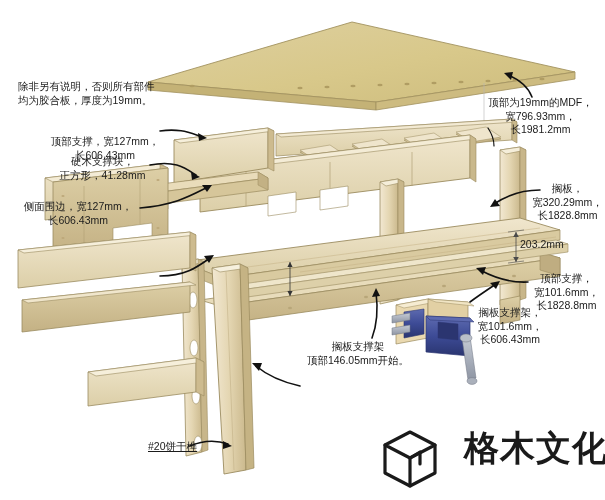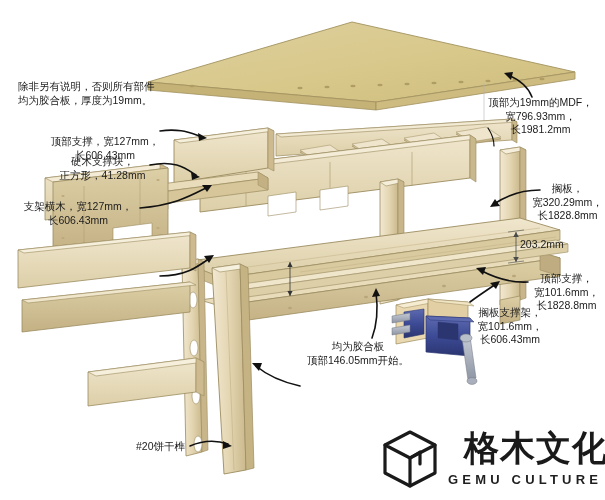--- a/index.html
+++ b/index.html
@@ -323,21 +323,21 @@
 
   <div class="anno l" style="left:18px;top:80px;width:175px;">除非另有说明，否则所有部件
 均为胶合板，厚度为19mm。</div>
 
   <div class="anno c" style="left:40px;top:122px;width:130px;margin-top:13px;">顶部支撑，宽127mm，
 长606.43mm</div>
 
   <div class="anno c" style="left:40px;top:155px;width:125px;">硬木支撑块，
 正方形，41.28mm</div>
 
-  <div class="anno c" style="left:8px;top:200px;width:140px;">支架横木，宽127mm，
+  <div class="anno c" style="left:8px;top:200px;width:140px;">侧面围边，宽127mm，
 长606.43mm</div>
 
 
   <div class="anno c" style="left:478px;top:96px;width:125px;">顶部为19mm的MDF，
 宽796.93mm，
 长1981.2mm</div>
 
   <div class="anno c" style="left:530px;top:182px;width:75px;">搁板，
 宽320.29mm，
 长1828.8mm</div>
@@ -345,32 +345,31 @@
   <div class="anno l" style="left:520px;top:238px;width:70px;">203.2mm</div>
 
   <div class="anno c" style="left:528px;top:272px;width:77px;">顶部支撑，
 宽101.6mm，
 长1828.8mm</div>
 
   <div class="anno c" style="left:462px;top:306px;width:96px;">搁板支撑架，
 宽101.6mm，
 长606.43mm</div>
 
-  <div class="anno c" style="left:290px;top:340px;width:136px;">均为胶合板
+  <div class="anno c" style="left:290px;top:340px;width:136px;">搁板支撑架
 顶部146.05mm开始。</div>
 
 
-  <div class="anno l" style="left:136px;top:440px;width:70px;">#20饼干榫</div>
+  <div class="anno l" style="left:148px;top:440px;width:70px;text-decoration:underline;">#20饼干榫</div>
 
   <div id="logo">
     <svg class="cube" viewBox="0 0 60 62" xmlns="http://www.w3.org/2000/svg">
       <g fill="none" stroke="#1a1a1a" stroke-width="3.2" stroke-linejoin="round" stroke-linecap="round">
         <polygon points="30,4 55,17 30,30 5,17"></polygon>
         <polyline points="5,17 5,45 30,58 55,45 55,17"></polyline>
         <line x1="30" y1="30" x2="30" y2="58"></line>
         <polyline points="30,30 40,24 40,36"></polyline>
       </g>
     </svg>
     <div class="wordmark">格木文化</div>
-    <div class="subwordmark">GEMU CULTURE</div>
   </div>
 
 </div>
 
 </body></html>

